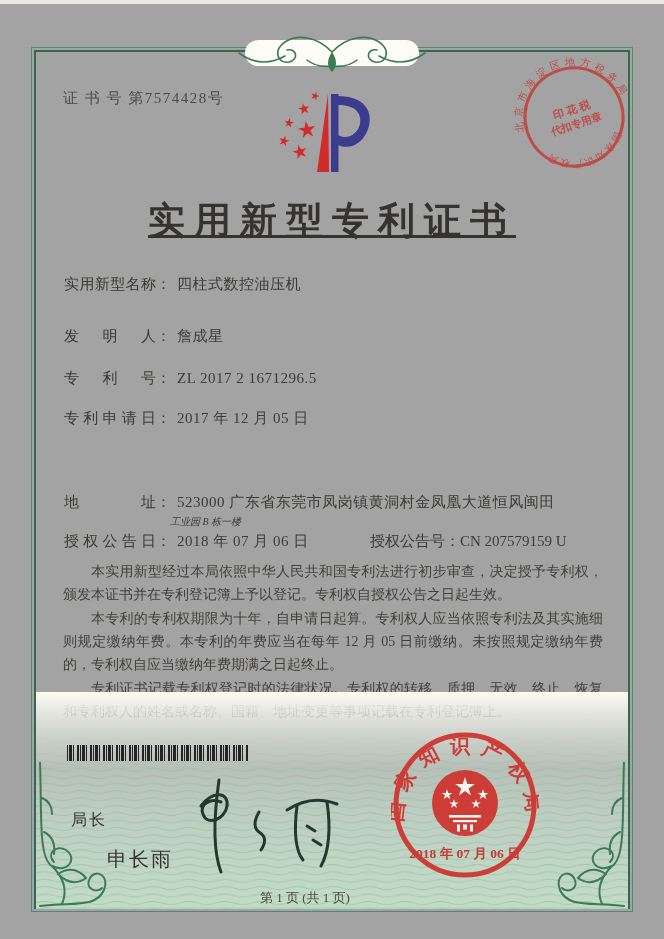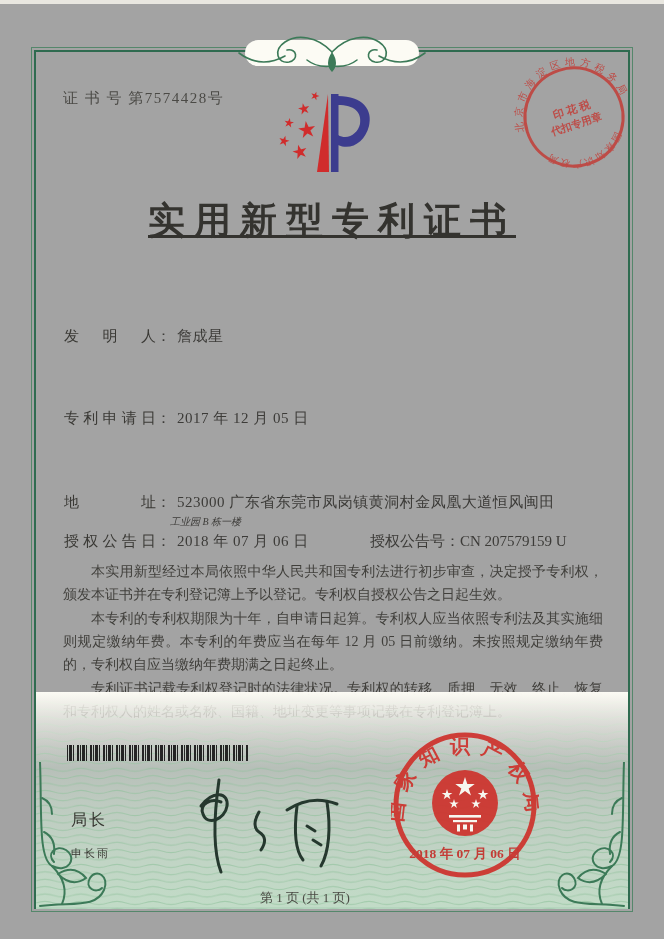--- a/index.html
+++ b/index.html
@@ -31,21 +31,21 @@
   #body-text{left:63px;top:556px;width:540px;font-size:14px;line-height:23px;
              text-align:justify;color:#403f3b;}
   #body-text p{margin:0 0 1px 0;text-indent:2em;}
   
   #guilloche{left:36px;top:688px;width:592px;height:217px;}
   #barcode{left:67px;top:741px;width:181px;height:16px;
     background:repeating-linear-gradient(90deg,#242424 0 1px,transparent 1px 2px,
       #242424 2px 5px,transparent 5px 6px,#242424 6px 7px,transparent 7px 10px,
       #242424 10px 12px,transparent 12px 13px);}
   #signer-title{left:71px;top:806px;font-size:16px;letter-spacing:2px;color:#35352f;}
-  #signer-name{left:71px;top:842px;font-size:11px;letter-spacing:2px;color:#35352f;}
+  #signer-name{left:71px;top:842px;font-size:20px;letter-spacing:2px;color:#35352f;padding-left:36px;}
   #signature{left:175px;top:770px;}
   #agency-seal{left:391px;top:727px;}
   #footer-page{left:0;top:885px;width:610px;text-align:center;font-size:13px;color:#4a4a44;}
   .flourish{color:#3c7a58;}
 </style>
 </head>
 <body>
 
 <div class="page">
 
@@ -98,22 +98,28 @@
       <text font-size="9.5" letter-spacing="2" text-anchor="middle">
         <textPath href="#tsBot" startOffset="50%">国家知识产权局</textPath>
       </text>
       <text x="63" y="59" font-size="11" font-weight="bold" text-anchor="middle">印 花 税</text>
       <text x="63" y="74" font-size="10.5" font-weight="bold" text-anchor="middle">代扣专用章</text>
     </g>
   </svg>
 
   <div id="title" class="abs">实用新型专利证书</div>
 
+  <div class="abs frow" id="row-name">
+    <span class="flabel">实用新型名称</span><span class="fcolon">：</span><span class="fvalue">四柱式数控油压机</span>
+  </div>
   <div class="abs frow" id="row-inventor">
     <span class="flabel">发明人</span><span class="fcolon">：</span><span class="fvalue">詹成星</span>
+  </div>
+  <div class="abs frow" id="row-patentno">
+    <span class="flabel">专利号</span><span class="fcolon">：</span><span class="fvalue">ZL 2017 2 1671296.5</span>
   </div>
   <div class="abs frow" id="row-filing">
     <span class="flabel">专利申请日</span><span class="fcolon">：</span><span class="fvalue">2017 年 12 月 05 日</span>
   </div>
   <div class="abs frow" id="row-address">
     <span class="flabel">地址</span><span class="fcolon">：</span><span class="fvalue">523000 广东省东莞市凤岗镇黄洞村金凤凰大道恒风闽田</span>
   </div>
   <div class="abs" id="addr-line2">工业园 B 栋一楼</div>
   <div class="abs frow" id="row-grant">
     <span class="flabel">授权公告日</span><span class="fcolon">：</span><span class="fvalue">2018 年 07 月 06 日</span>

